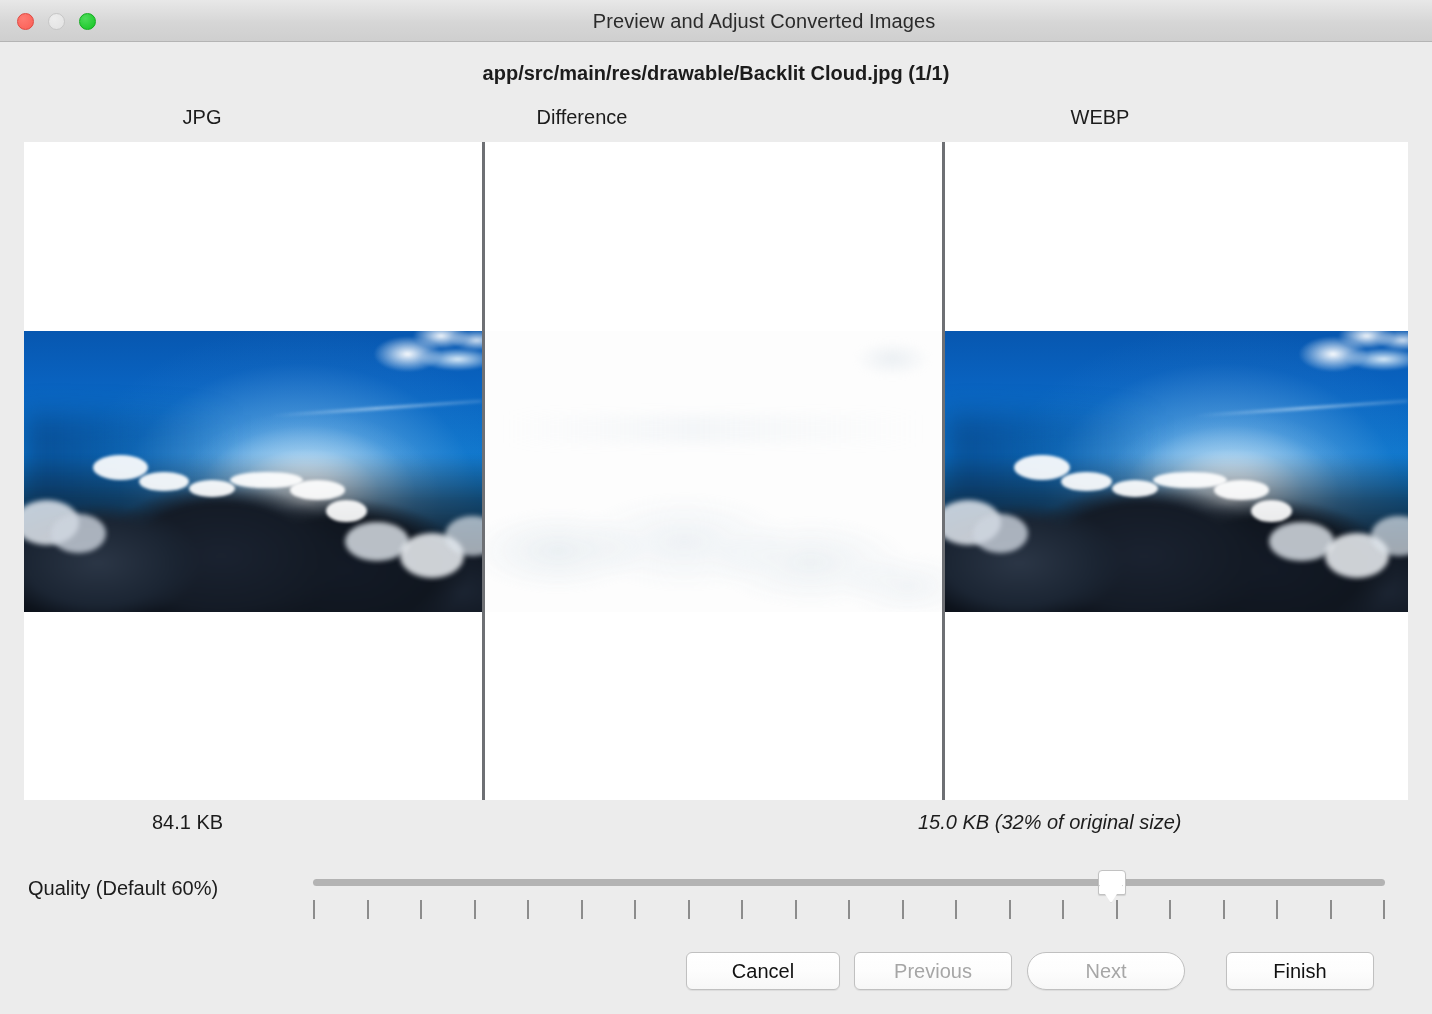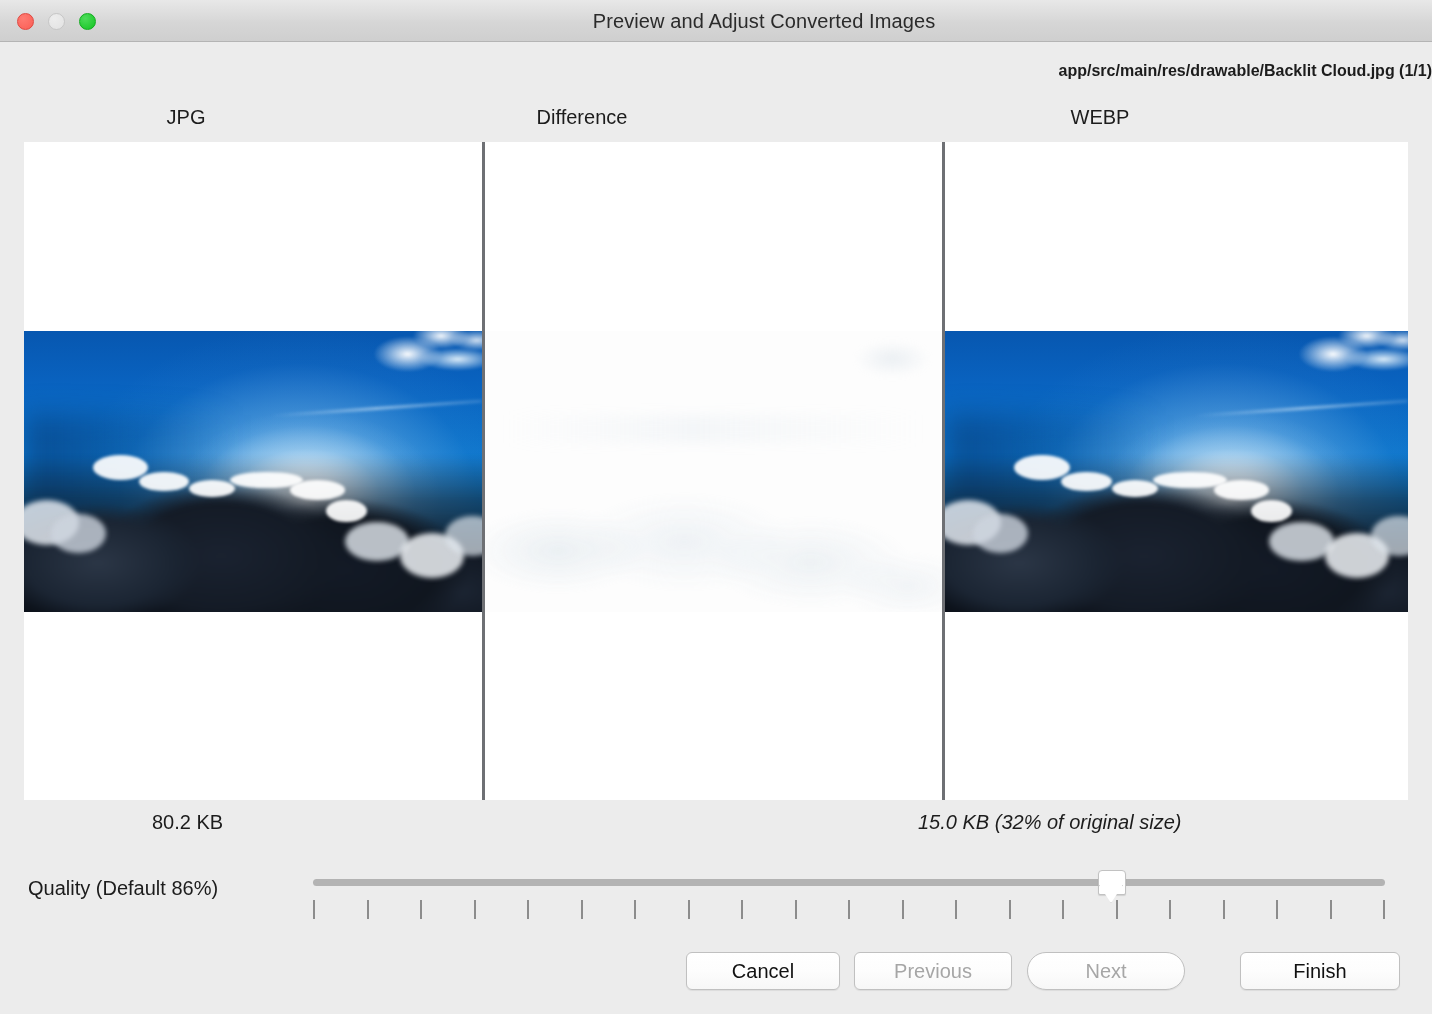--- a/index.html
+++ b/index.html
@@ -54,35 +54,35 @@
     letter-spacing: 0.1px;
     padding-left: 48px;
   }
 
   
   #file-path {
     position: absolute;
     left: 0;
     top: 62px;
     width: 1432px;
-    text-align: right;
-    font-size: 16px;
+    text-align: center;
+    font-size: 20px;
     font-weight: bold;
     color: #1c1c1c;
   }
 
   .panel-heading {
     position: absolute;
     top: 106px;
     font-size: 20px;
     color: #1c1c1c;
     text-align: center;
     white-space: nowrap;
   }
-  #heading-jpg        { left: 96px; width: 180px; }
+  #heading-jpg        { left: 112px; width: 180px; }
   #heading-difference { left: 492px; width: 180px; }
   #heading-webp       { left: 1010px; width: 180px; }
 
   
   #preview-area {
     position: absolute;
     left: 24px;
     top: 142px;
     width: 1384px;
     height: 658px;
@@ -304,21 +304,21 @@
     box-sizing: border-box;
     box-shadow: 0 1px 1px rgba(0,0,0,0.07);
     padding: 0;
   }
   .dlg-button.disabled {
     color: #a6a6a6;
   }
   #btn-cancel   { left: 0px;   width: 154px; }
   #btn-previous { left: 168px; width: 158px; }
   #btn-next     { left: 341px; width: 158px; border-radius: 19px; }
-  #btn-finish   { left: 540px; width: 160px; margin-left: 14px; }
+  #btn-finish   { left: 540px; width: 148px; }
 </style>
 </head>
 <body>
 
 <div id="window">
 
   <div id="titlebar">
     <div class="traffic" id="tl-close"></div>
     <div class="traffic" id="tl-min"></div>
     <div class="traffic" id="tl-max"></div>
@@ -378,24 +378,24 @@
         <div class="puff" style="left:70%;top:68%;width:14%;height:14%;background:rgba(228,234,240,0.8);"></div>
         <div class="puff" style="left:82%;top:72%;width:14%;height:16%;background:rgba(238,242,246,0.85);"></div>
         <div class="puff" style="left:92%;top:66%;width:12%;height:14%;background:rgba(222,229,236,0.7);"></div>
       </div>
     </div>
 
     <div class="divider" id="divider-left"></div>
     <div class="divider" id="divider-right"></div>
   </div>
 
-  <div class="size-label" id="size-original">80.2 KB</div>
+  <div class="size-label" id="size-original">84.1 KB</div>
   <div class="size-label" id="size-converted">15.0 KB (32% of original size)</div>
 
-  <div id="quality-label">Quality (Default 86%)</div>
+  <div id="quality-label">Quality (Default 60%)</div>
   <div id="slider">
     <div id="slider-track"></div>
     <div id="slider-thumb" style="left: 785px;"></div>
     <div id="slider-ticks">
         <div class="tick" style="left: 0px;"></div>
         <div class="tick" style="left: 54px;"></div>
         <div class="tick" style="left: 107px;"></div>
         <div class="tick" style="left: 161px;"></div>
         <div class="tick" style="left: 214px;"></div>
         <div class="tick" style="left: 268px;"></div>

